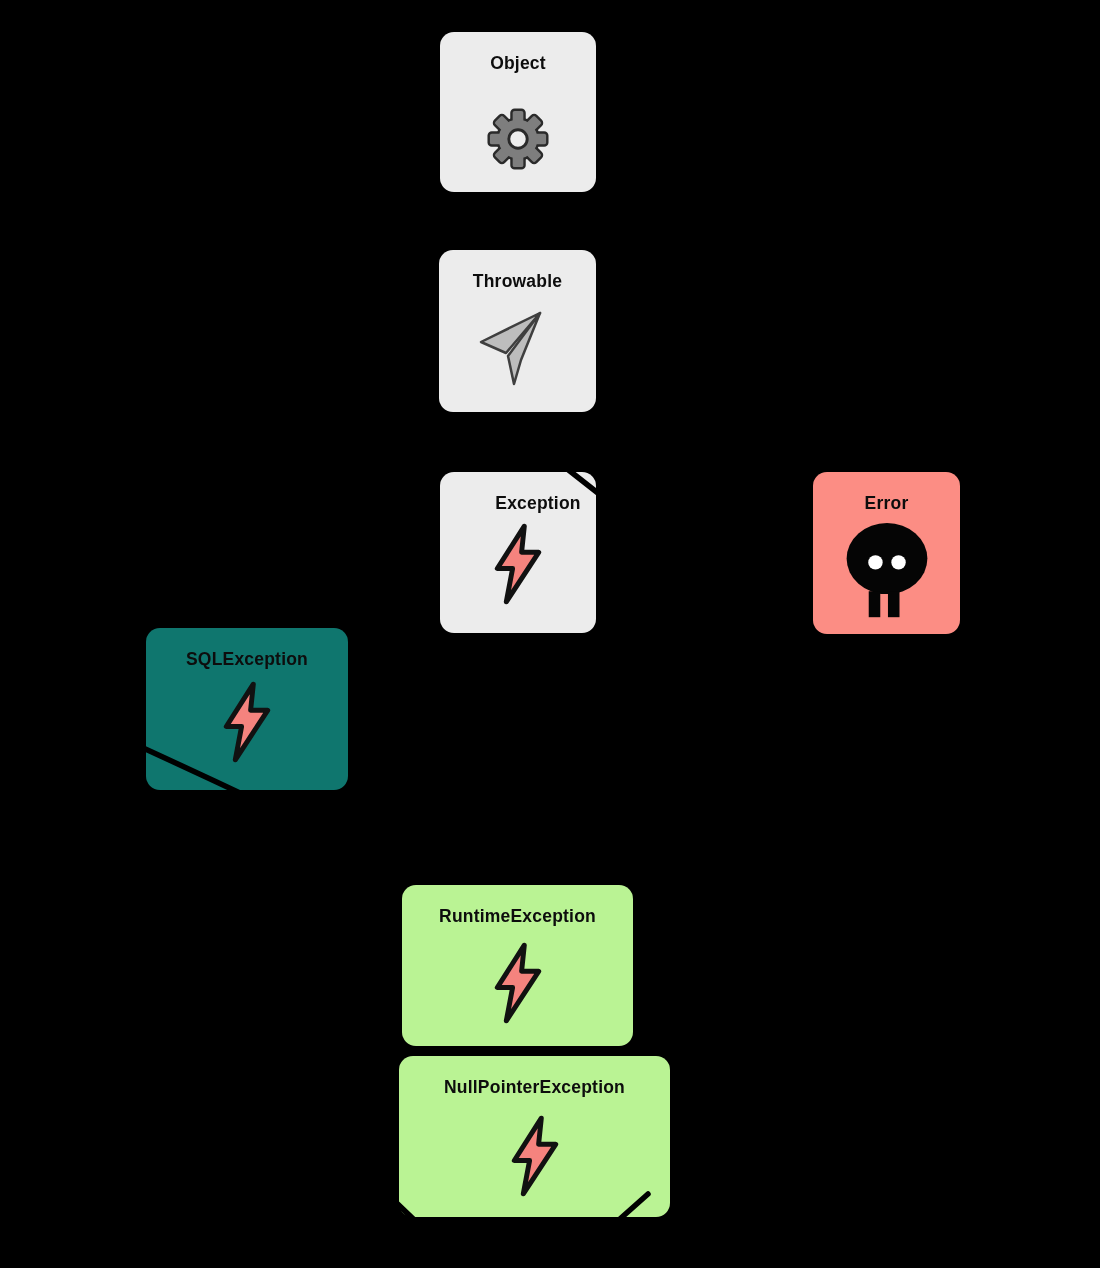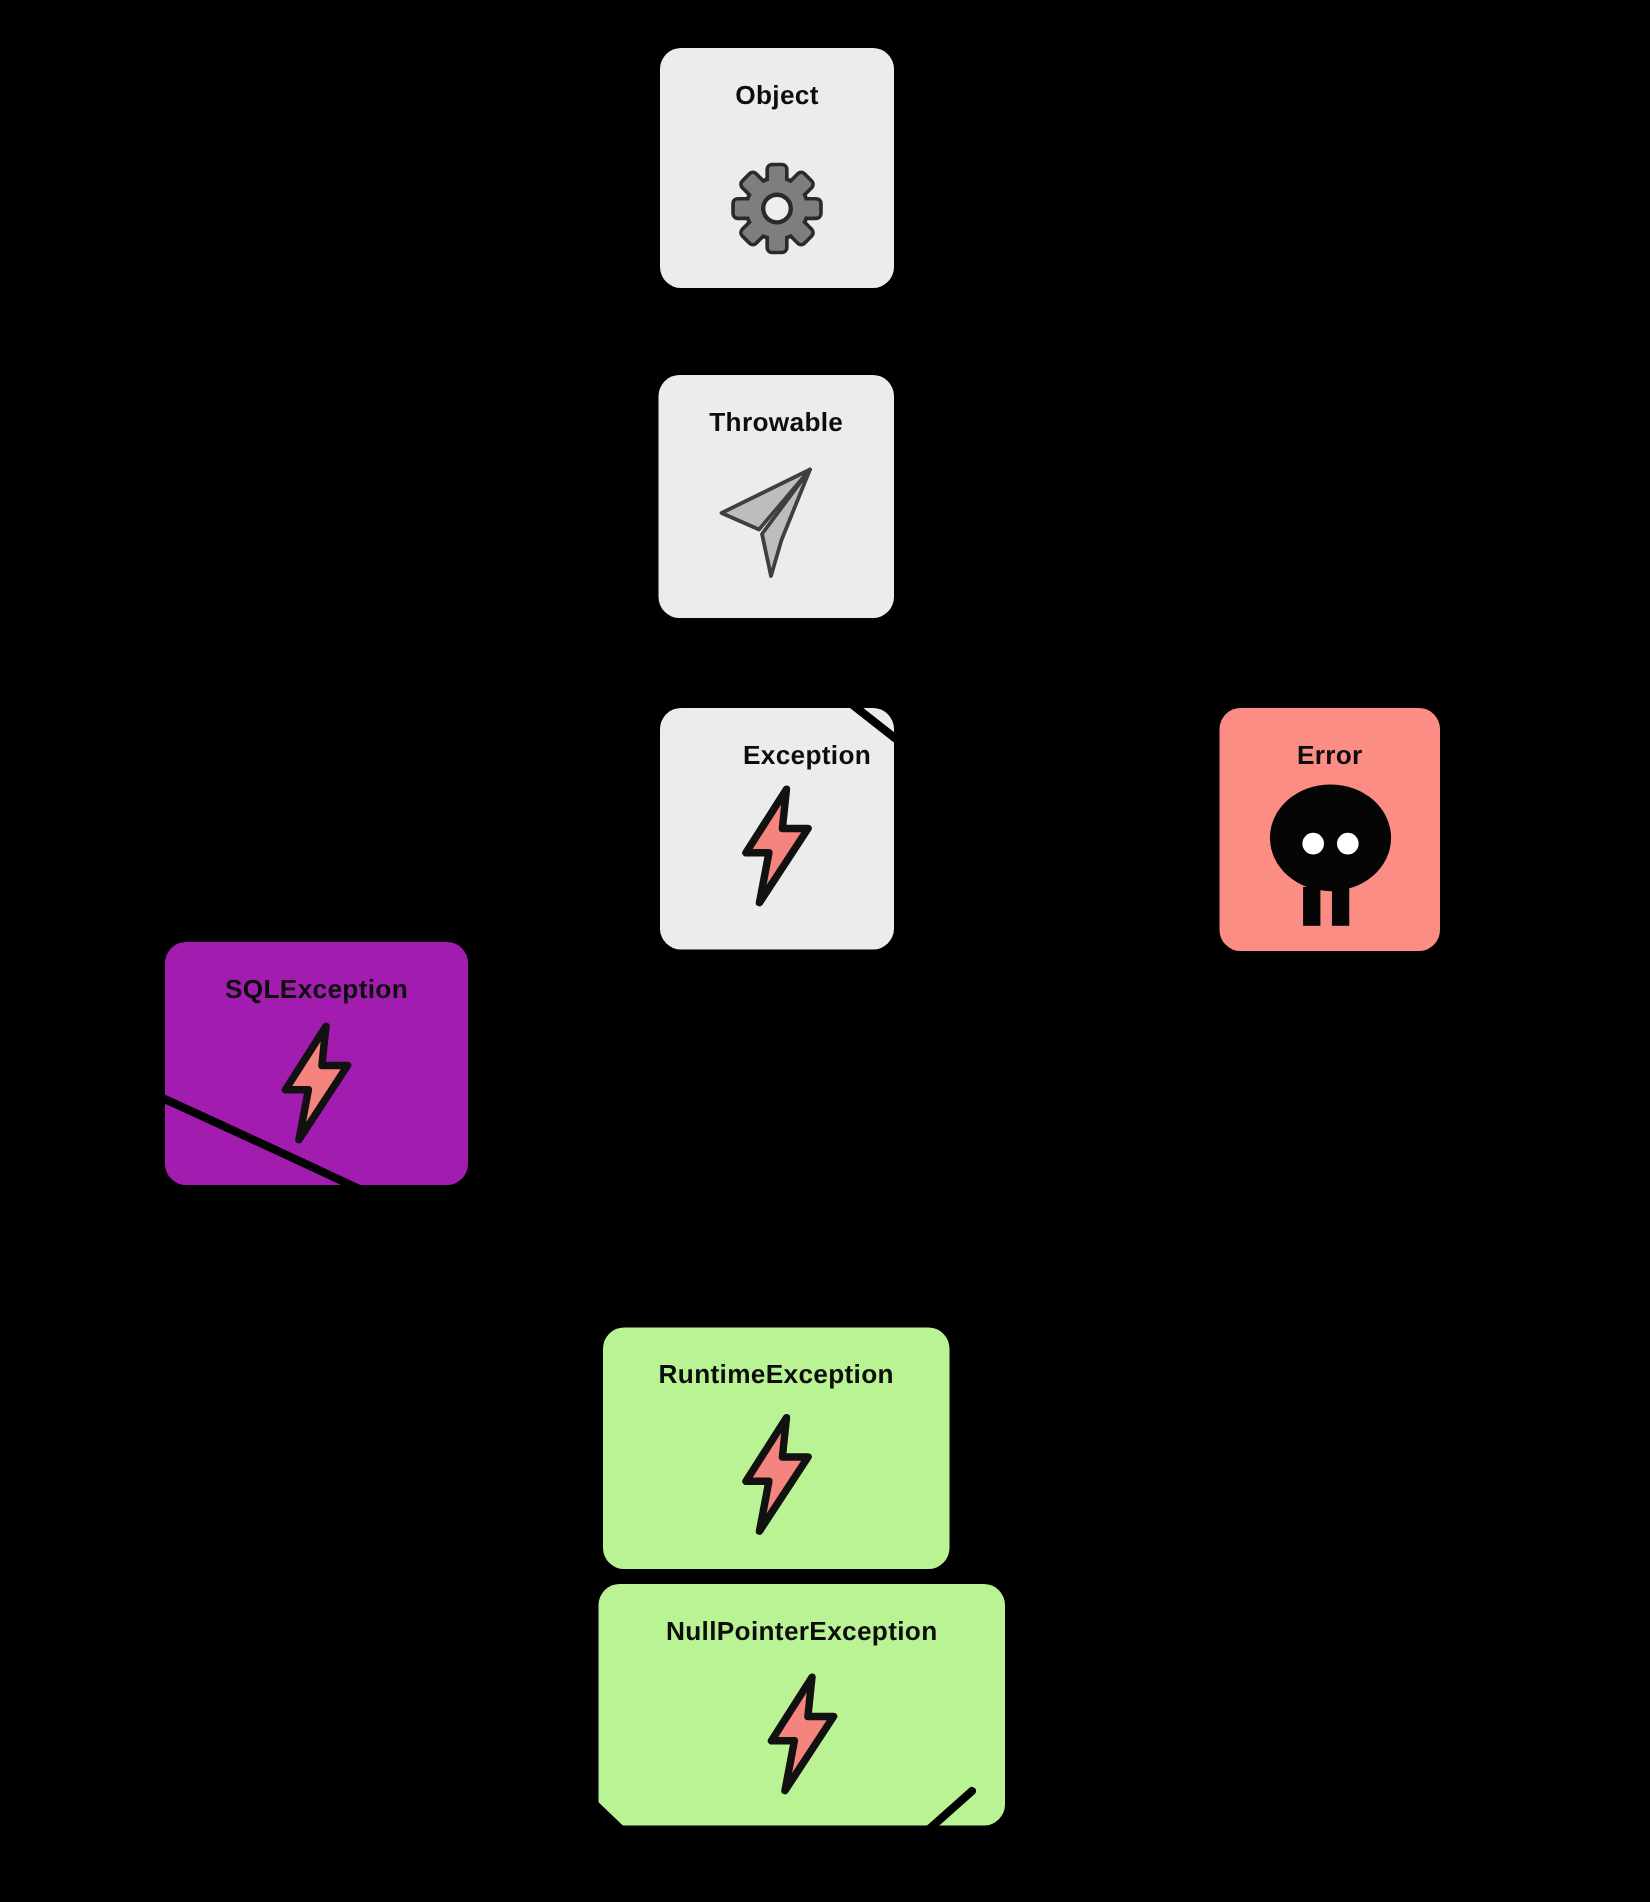--- a/index.html
+++ b/index.html
@@ -11,21 +11,21 @@
     font-family:"Liberation Sans", sans-serif;
   }
   .node{
     position:absolute;
     border-radius:14px;
     box-sizing:border-box;
     z-index:1;
   }
   .node.gray  {background:#ECECEC;}
   .node.red   {background:#FC8D84;}
-  .node.yellow{background:#a21caf;}
+  .node.yellow{background:#0f766e;margin-left:36px;}
   .node.green {background:#BAF394;}
   .node-title{
     margin-top:21px;
     text-align:center;
     font-size:17.5px;
     font-weight:bold;
     color:#0D0D0D;
     letter-spacing:0.2px;
     user-select:none;
   }

